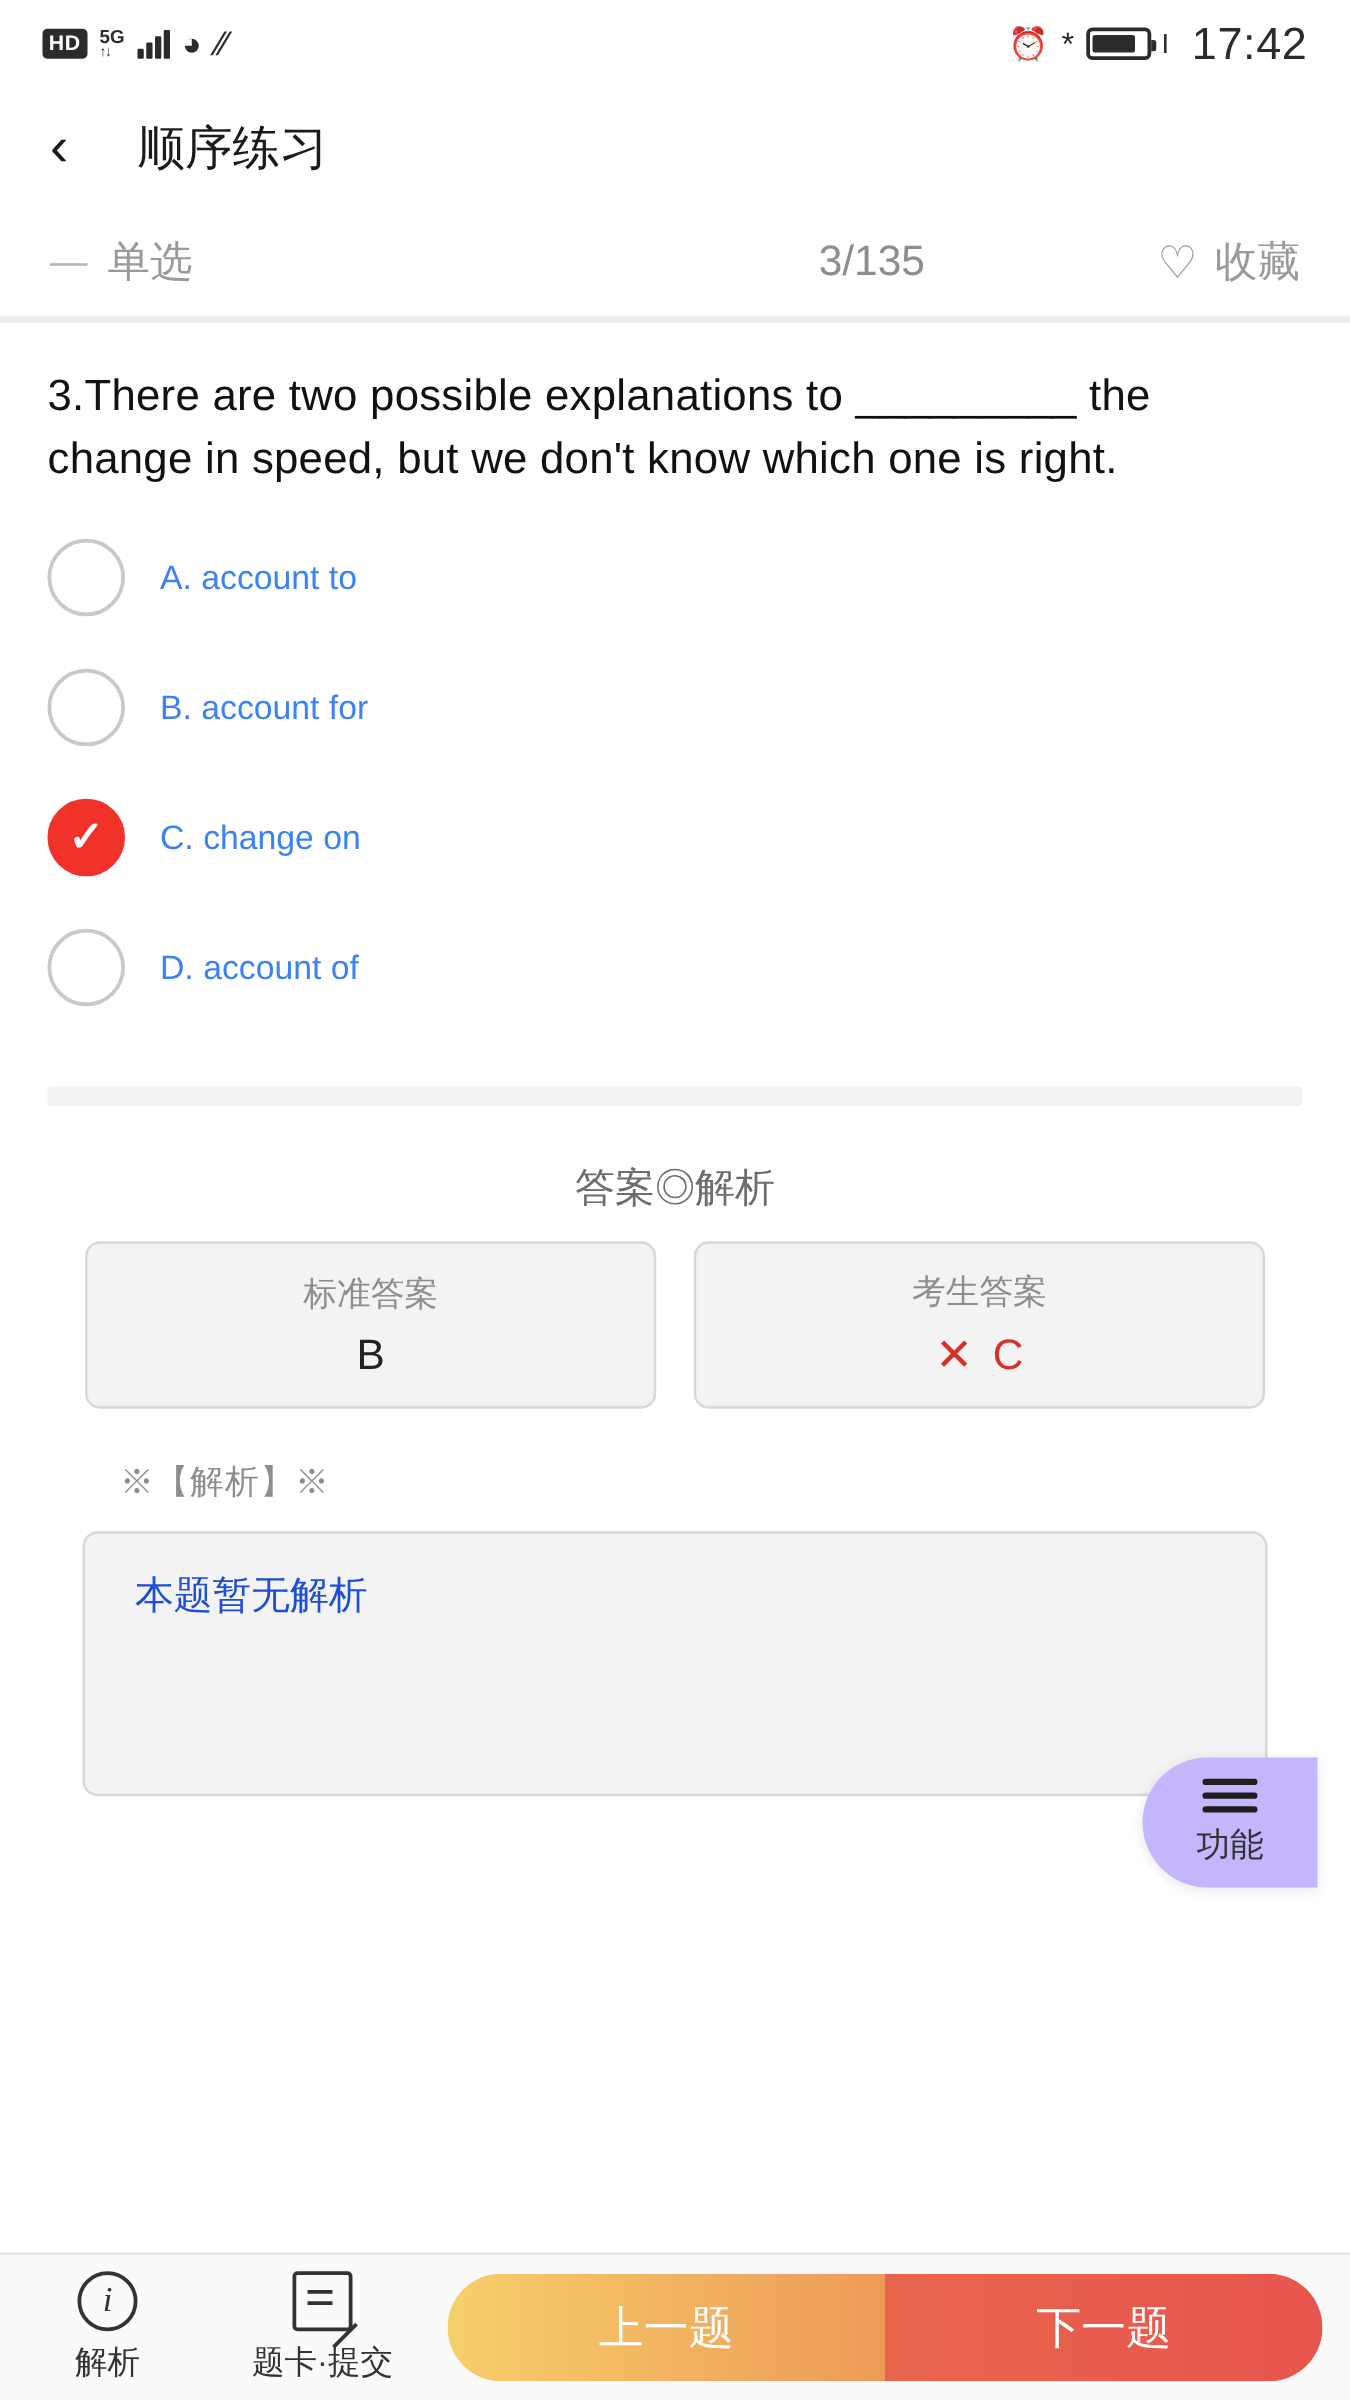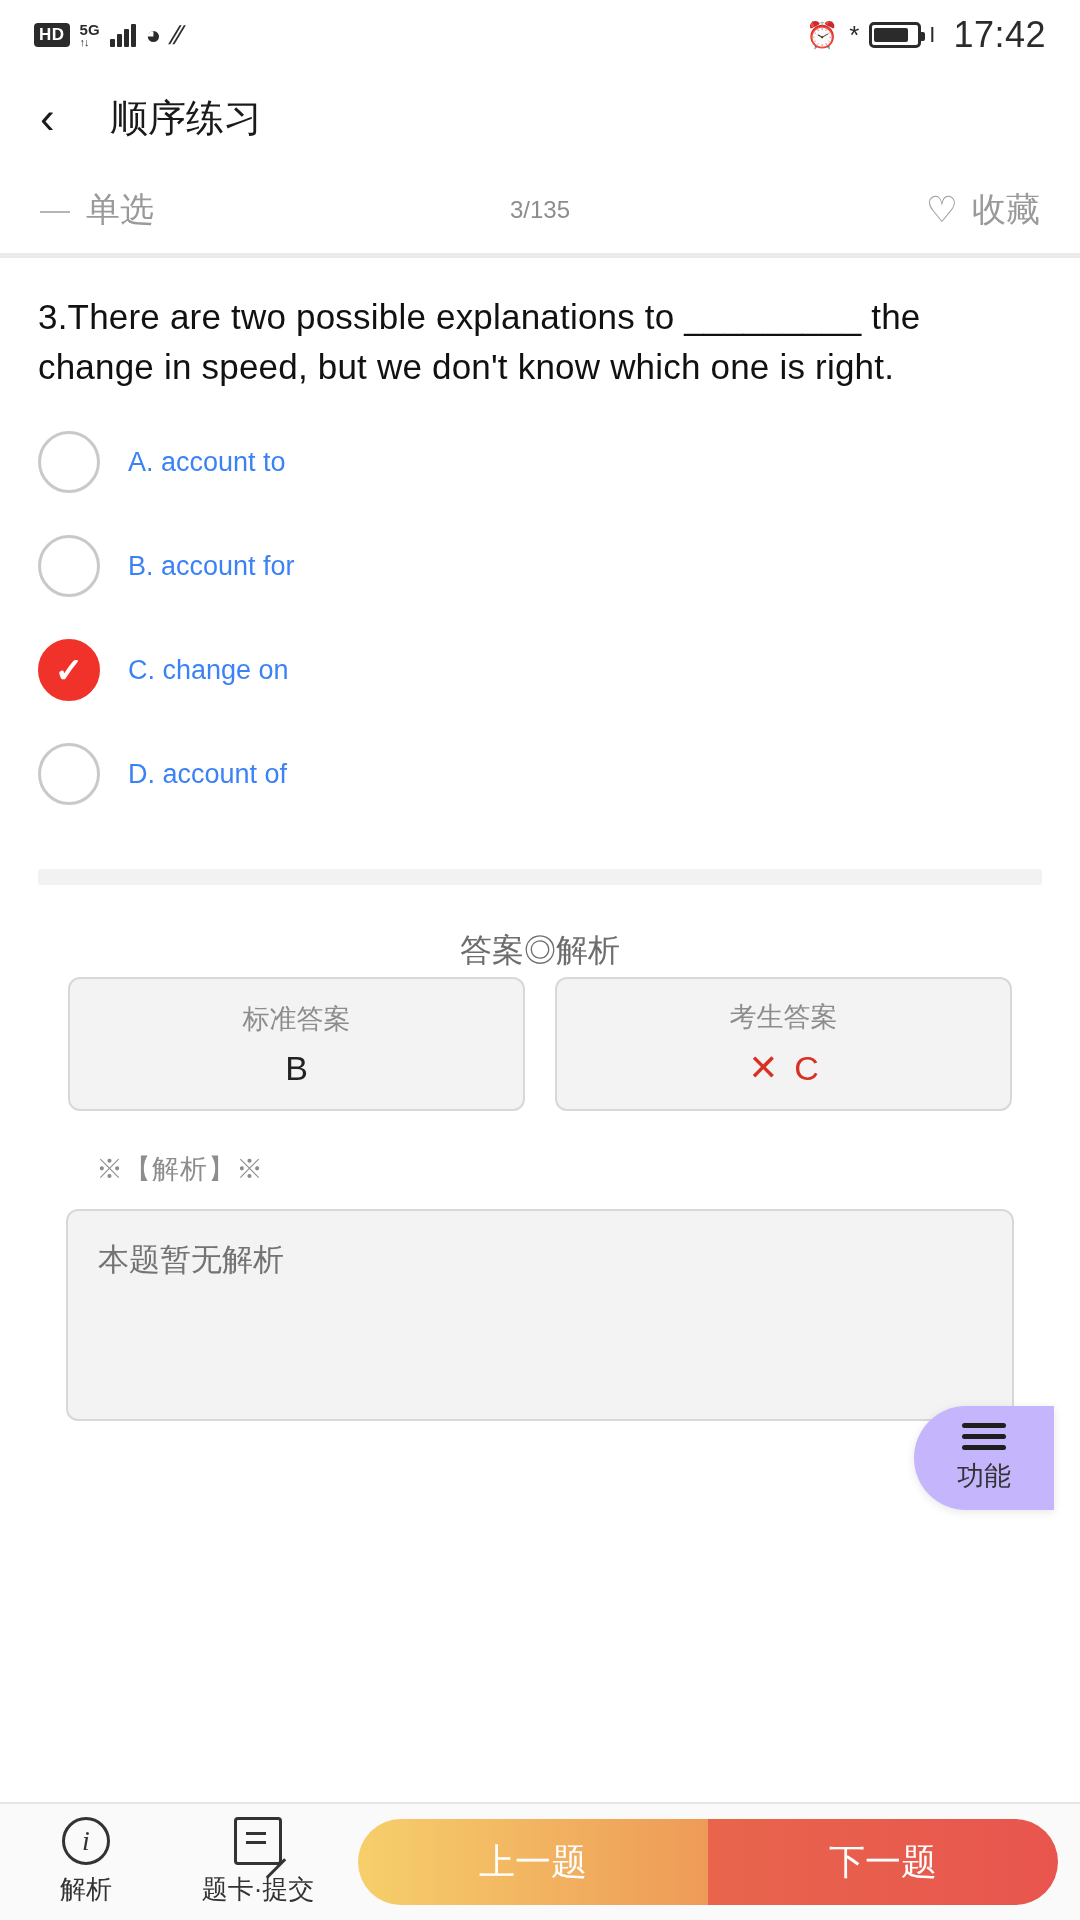--- a/index.html
+++ b/index.html
@@ -89,21 +89,21 @@
   .subbar {
     height: 92px;
     display: flex;
     align-items: center;
     padding: 0 40px;
     background: #ffffff;
     border-bottom: 5px solid #ebebeb;
   }
   .qtype { display: flex; align-items: center; gap: 16px; color: #9a9a9a; font-size: 34px; flex: 0 0 300px; }
   .qtype .dash { font-size: 30px; color: #b5b5b5; }
-  .counter { flex: 1; text-align: center; font-size: 24px; color: #8d8d8d; }
+  .counter { flex: 1; text-align: right; font-size: 34px; color: #8d8d8d; }
   .fav { flex: 0 0 300px; display: flex; align-items: center; justify-content: flex-end; gap: 14px; color: #9a9a9a; font-size: 34px; }
   .heart { font-size: 36px; line-height: 1; }
 
   
   .qwrap { padding: 34px 38px 0 38px; }
   .qtext {
     font-size: 35px;
     line-height: 1.42;
     color: #111111;
     letter-spacing: 0.2px;
@@ -149,21 +149,21 @@
   .sec-label {
     margin: 40px 0 0 96px;
     font-size: 27px;
     color: #8d8d8d;
     letter-spacing: 1px;
   }
   .cards {
     display: flex;
     gap: 30px;
     padding: 0 68px;
-    margin-top: 4px;
+    margin-top: 20px;
   }
   .card {
     flex: 1;
     height: 134px;
     border: 2px solid #d8d8d8;
     border-radius: 12px;
     background: #f3f3f3;
     display: flex;
     flex-direction: column;
     align-items: center;
@@ -174,23 +174,23 @@
   .card .val { font-size: 34px; color: #222222; }
   .card .val.wrong { color: #d93025; display: flex; align-items: center; gap: 16px; }
   .card .val.wrong .x { font-size: 36px; }
 
   .exp-box {
     margin: 22px 66px 16px 66px;
     height: 212px;
     border: 2px solid #d8d8d8;
     border-radius: 12px;
     background: #f3f3f3;
-    padding: 28px 30px;
+    padding: 28px 40px;
     font-size: 31px;
-    color: #737373;
+    color: #1d4ed8;
   }
 
   
   .fab {
     position: absolute;
     right: 26px;
     top: 1406px;
     width: 140px;
     height: 104px;
     background: #c4b5fd;

